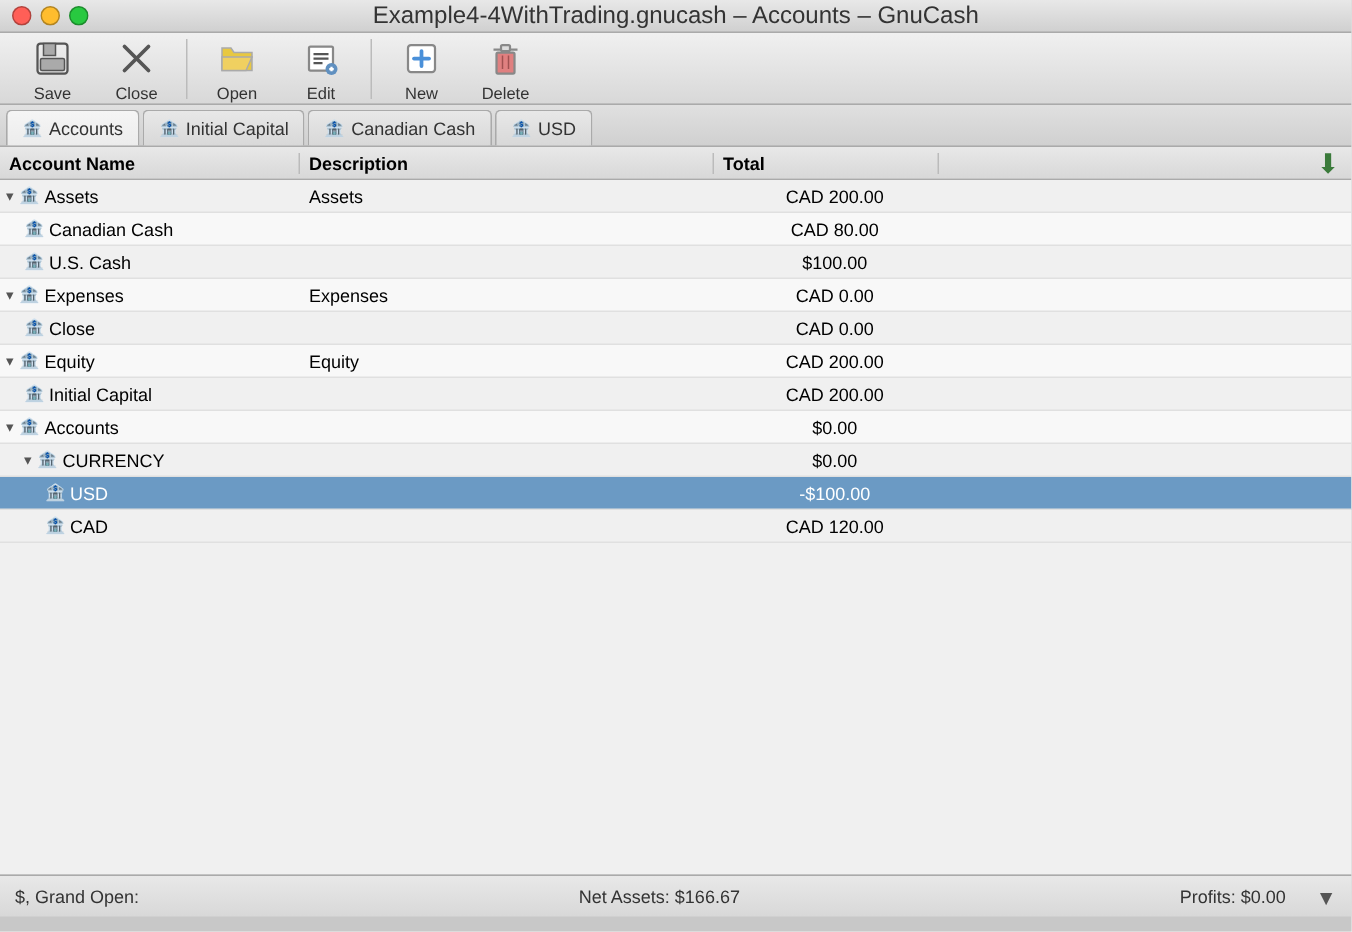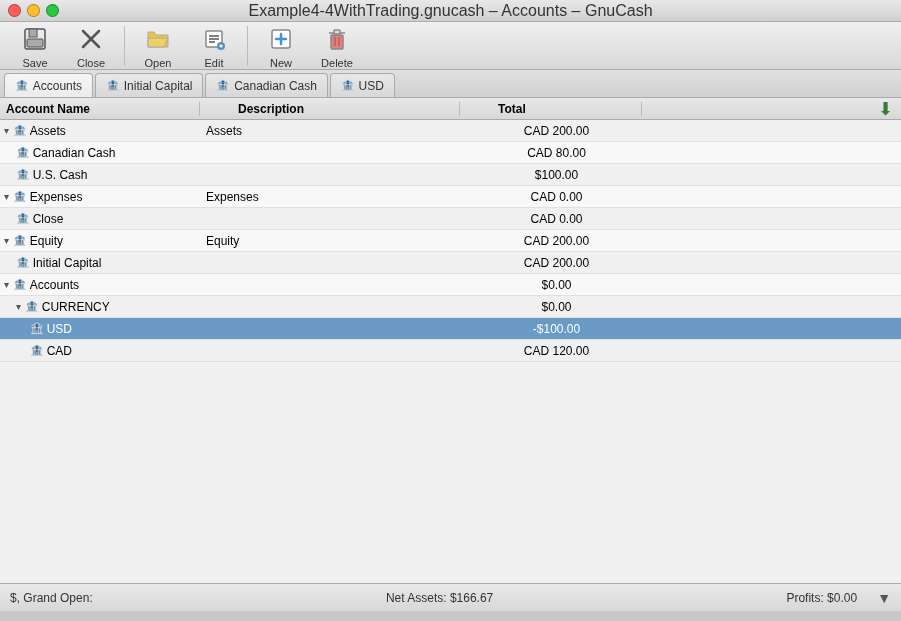--- a/index.html
+++ b/index.html
@@ -192,21 +192,21 @@
       color: #333;
       gap: 20px;
     }
     .statusbar-separator {
       flex: 1;
     }
 
     
     svg { display: block; }
 
-    .header-relative { position: relative; display: flex; align-items: center; gap: 32px; }
+    .header-relative { position: relative; display: flex; align-items: center; }
   </style>
 </head>
 <body>
 
 <div class="titlebar">
   <div class="titlebar-buttons">
     <div class="titlebar-btn btn-close"></div>
     <div class="titlebar-btn btn-minimize"></div>
     <div class="titlebar-btn btn-maximize"></div>
   </div>

